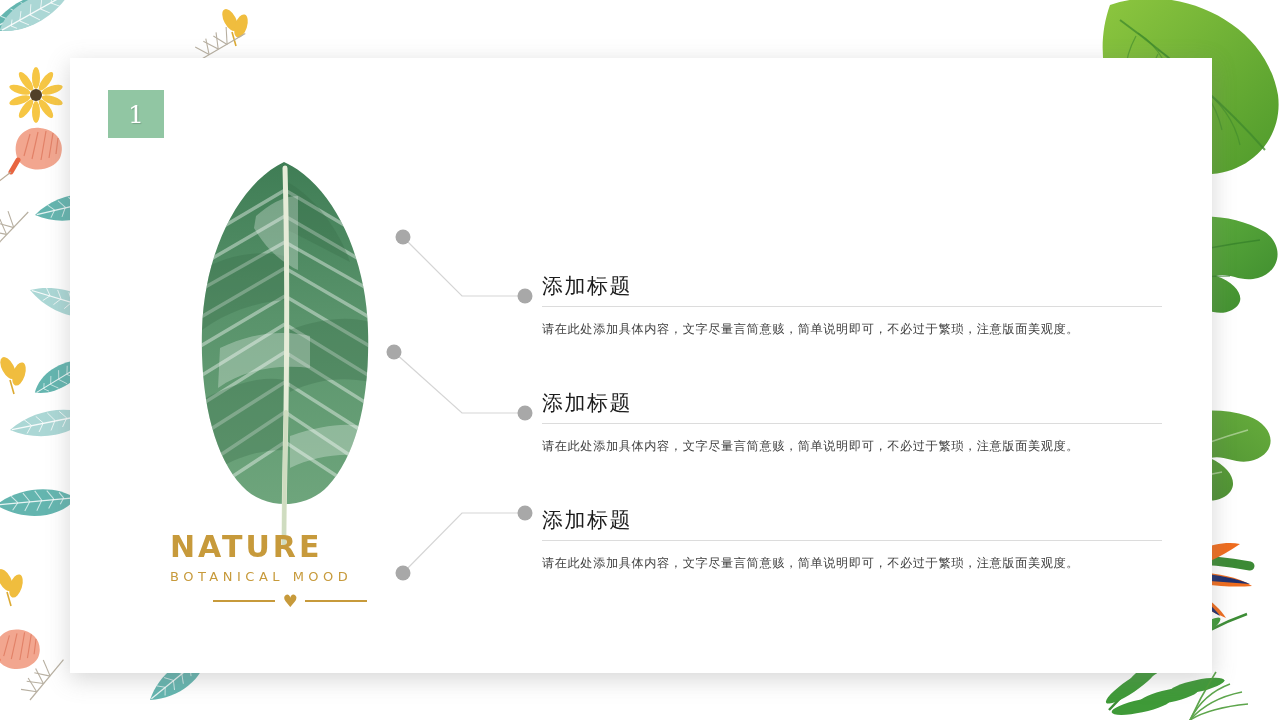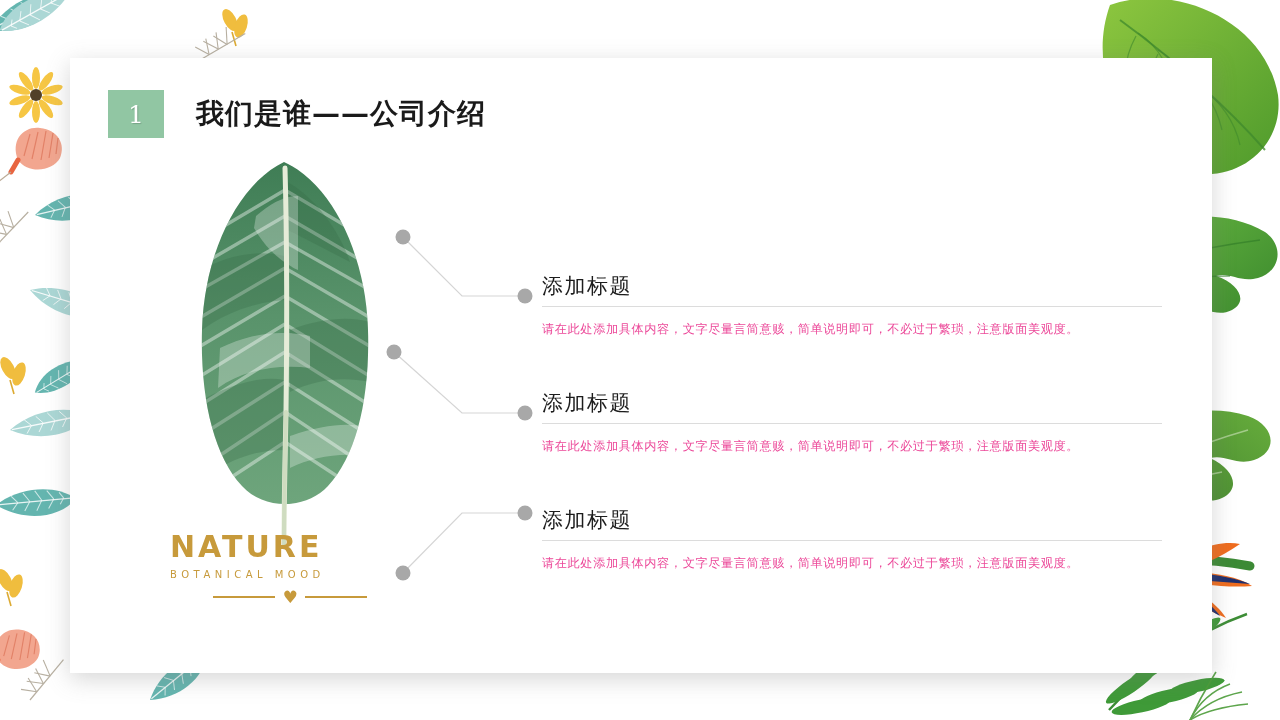--- a/index.html
+++ b/index.html
@@ -55,21 +55,21 @@
     color:#c79a3b;
     margin-top:8px;
   }
   #logo-nature{
     font-family:"DejaVu Sans","Liberation Sans",sans-serif;
     font-size:30px; font-weight:700; letter-spacing:3px;
     color:#c79a3b; line-height:1.05;
   }
   #logo-sub{
     font-family:"DejaVu Sans","Liberation Sans",sans-serif;
-    font-size:10px; font-weight:400; letter-spacing:4.5px;
+    font-size:13px; font-weight:400; letter-spacing:4.5px;
     color:#c79a3b; margin-top:6px;
   }
   #logo-rule{
     display:flex; align-items:center; justify-content:center;
     gap:7px; margin-top:9px;
   }
   #logo-rule .bar{ width:62px; height:1.6px; background:#c79a3b; }
   #logo-rule .heart{ color:#c79a3b; font-size:17px; line-height:1; }
 
   
@@ -83,21 +83,21 @@
   .block-title{
     font-family:"DejaVu Serif","Liberation Serif",serif;
     font-size:21px; font-weight:400;
     color:#1d1d1d; letter-spacing:1.5px;
     padding-bottom:6px;
   }
   .block-rule{ height:1px; background:#dcdcdc; width:100%; }
   .block-body{
     margin-top:13px;
     font-family:Liberation Sans, sans-serif;
-    font-size:12.2px; color:#ec4899;
+    font-size:12.2px; color:#404040;
     letter-spacing:.6px; line-height:1.5;
   }
 </style>
 </head>
 <body>
 
 <div id="bg-left">
 <svg width="250" height="720" viewBox="0 0 250 720" xmlns="http://www.w3.org/2000/svg">
   <defs>
     <g id="tealLeaf">
@@ -310,21 +310,20 @@
     <path d="M0 30 C 16 20 38 16 58 14"></path>
     <path d="M0 30 C 12 4 20 -8 26 -18"></path>
   </g>
 </svg>
 </div>
 
 <div id="slide-card">
 
   <div id="header">
     <div id="number-badge">1</div>
-    <div id="header-title">我们是谁——公司介绍</div>
   </div>
 
   <div id="leaf-art">
   <svg width="250" height="400" viewBox="0 0 250 400" xmlns="http://www.w3.org/2000/svg">
     <defs>
       <linearGradient id="lfA" x1="0" y1="0" x2="0" y2="1">
         <stop offset="0" stop-color="#3f7d55"></stop>
         <stop offset="45%" stop-color="#59936b"></stop>
         <stop offset="100%" stop-color="#6ea57c"></stop>
       </linearGradient>

